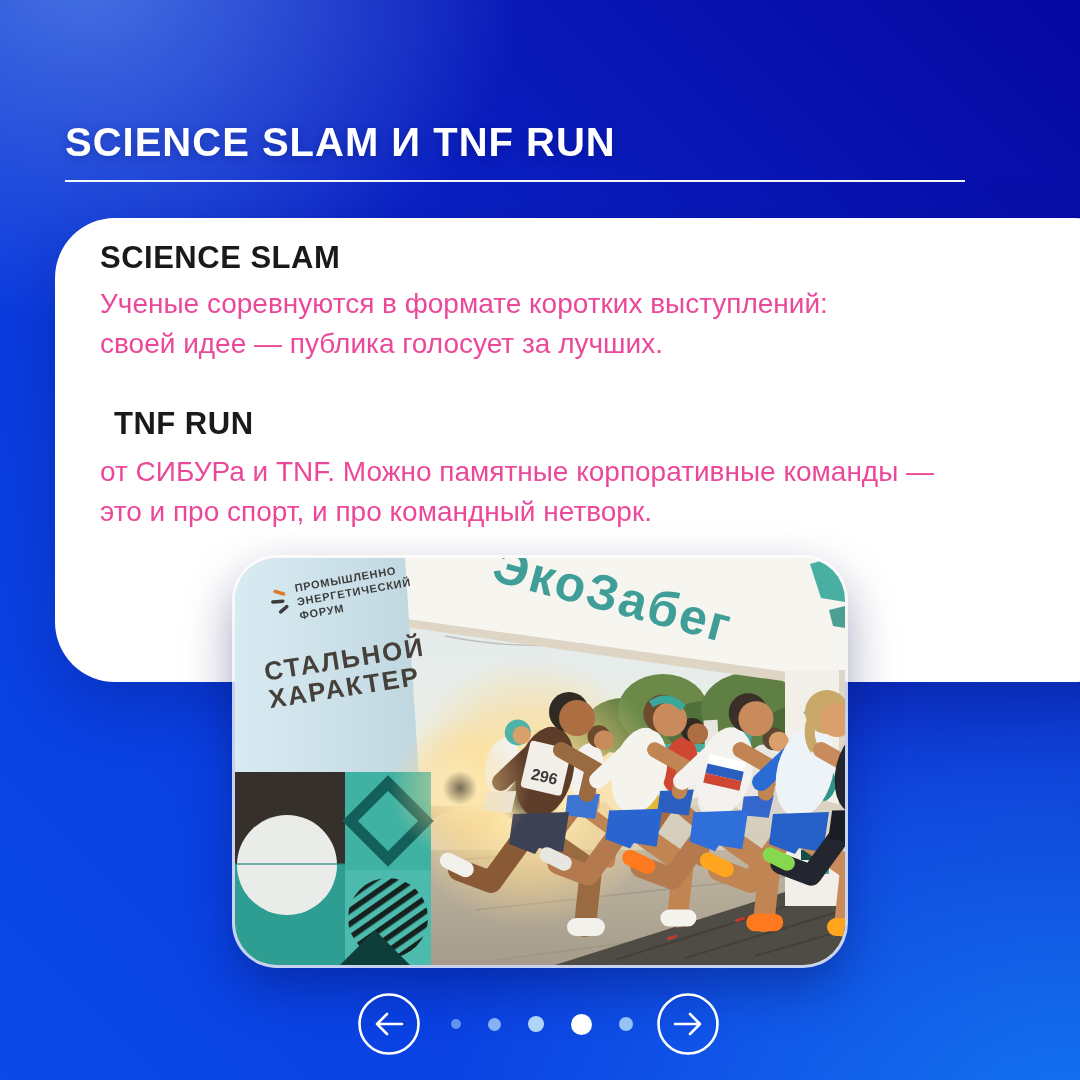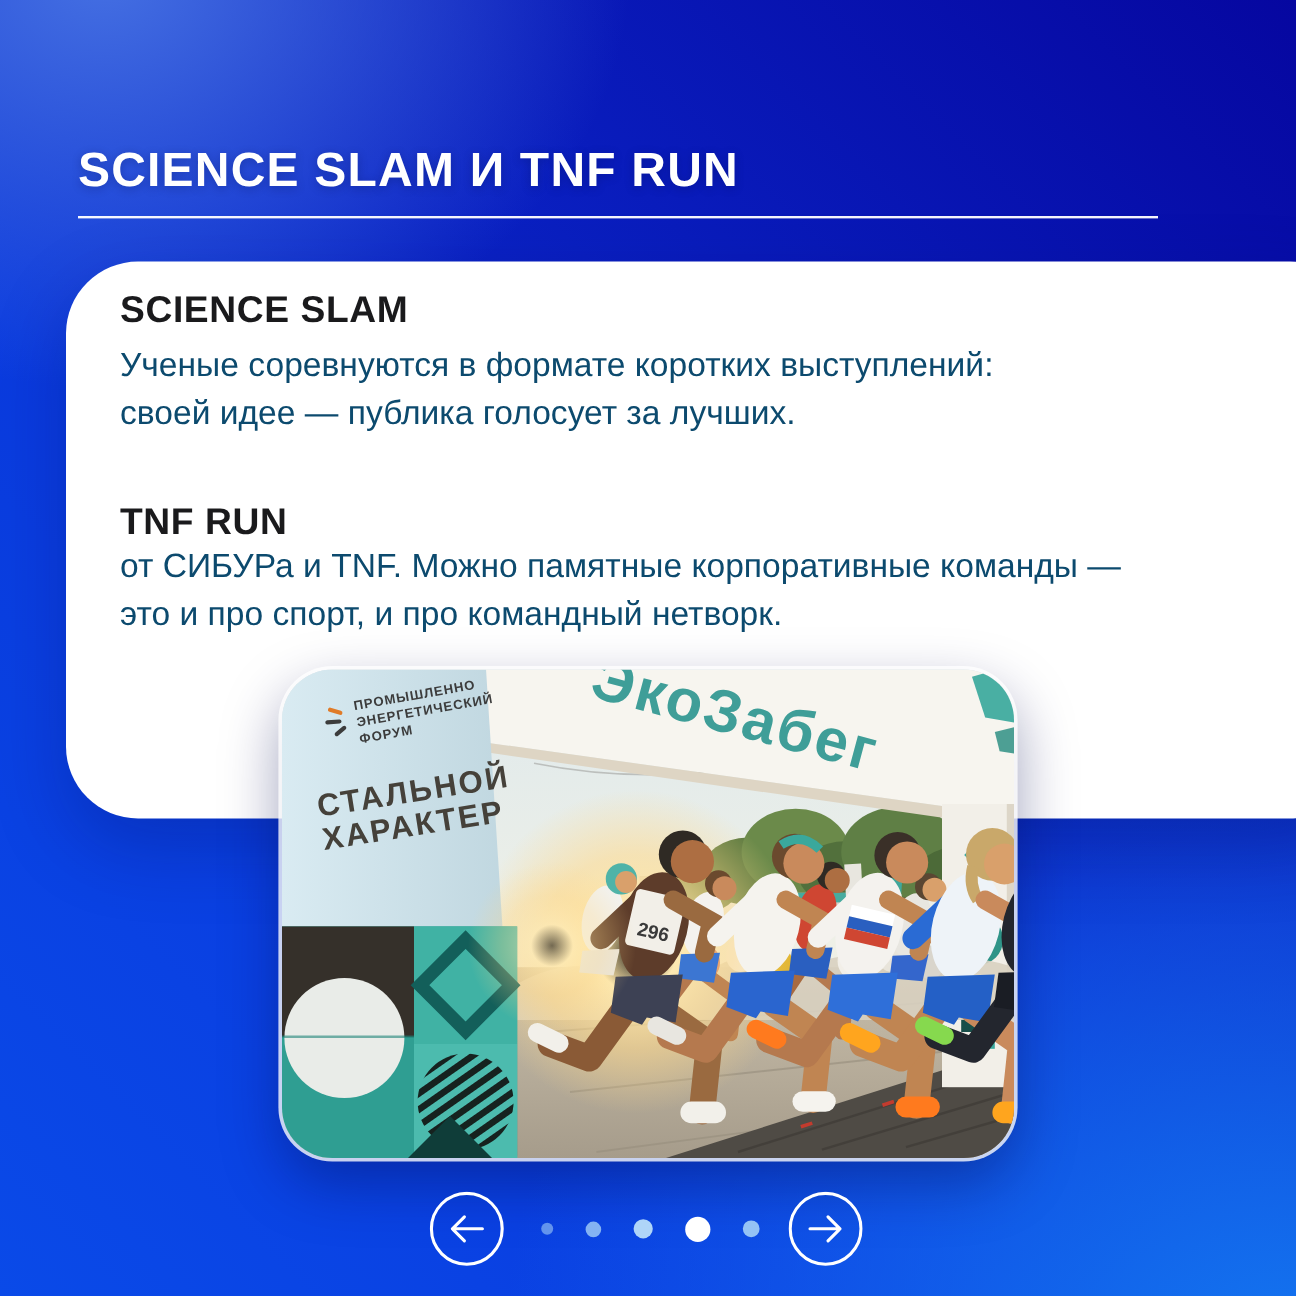--- a/index.html
+++ b/index.html
@@ -23,22 +23,22 @@
   }
   .divider{position:absolute;left:65px;top:180px;width:900px;height:2px;background:rgba(255,255,255,.96);}
   
   .card{
     position:absolute;left:55px;top:218px;width:1080px;height:464px;background:#ffffff;
     border-radius:60px;box-shadow:0 24px 60px rgba(2,10,90,.25);
   }
   .card .sec-heading{
     position:absolute;left:45px;color:#1a1a1c;font-size:31px;font-weight:700;letter-spacing:.5px;white-space:nowrap;
   }
-  .card .sec-body{position:absolute;left:45px;width:890px;color:#0c4a6e;font-size:28px;line-height:40px;}
-  .h1{top:22px;} .b1{top:66px;} .h2{top:199px;} .b2{top:234px;}
+  .card .sec-body{position:absolute;left:45px;width:890px;color:#ec4899;font-size:28px;line-height:40px;}
+  .h1{top:22px;} .b1{top:66px;} .h2{top:188px;margin-left:14px;} .b2{top:234px;}
   .sec-body div{white-space:nowrap;}
   
   .photo{
     position:absolute;left:235px;top:558px;width:610px;height:407px;border-radius:42px;overflow:hidden;
     box-shadow:0 0 0 3px rgba(255,255,255,.78), 0 20px 50px rgba(2,10,80,.4);
     background:#dfe9ec;
   }
   .photo svg{display:block;}
   
   .nav-btn{

